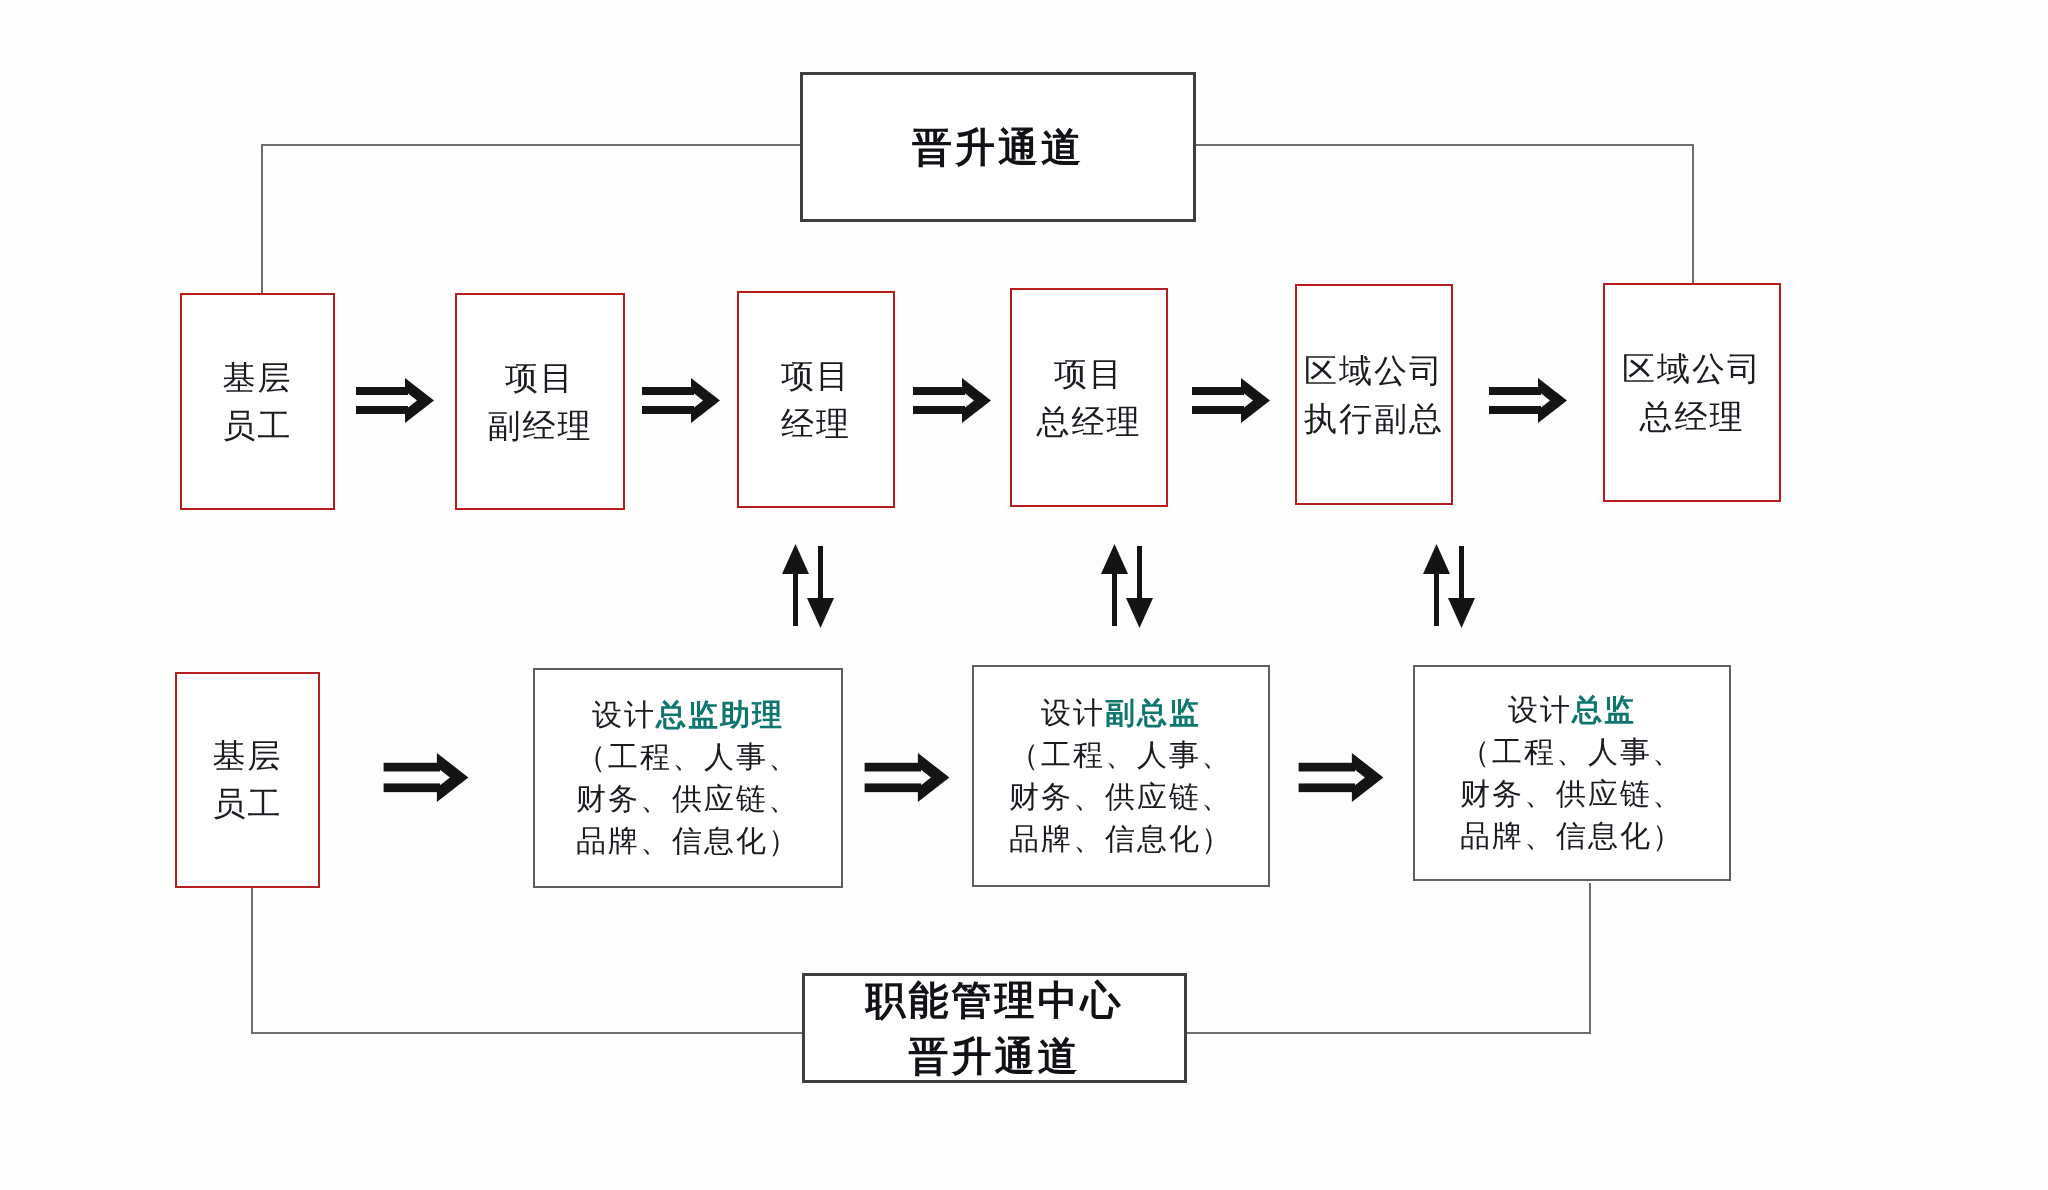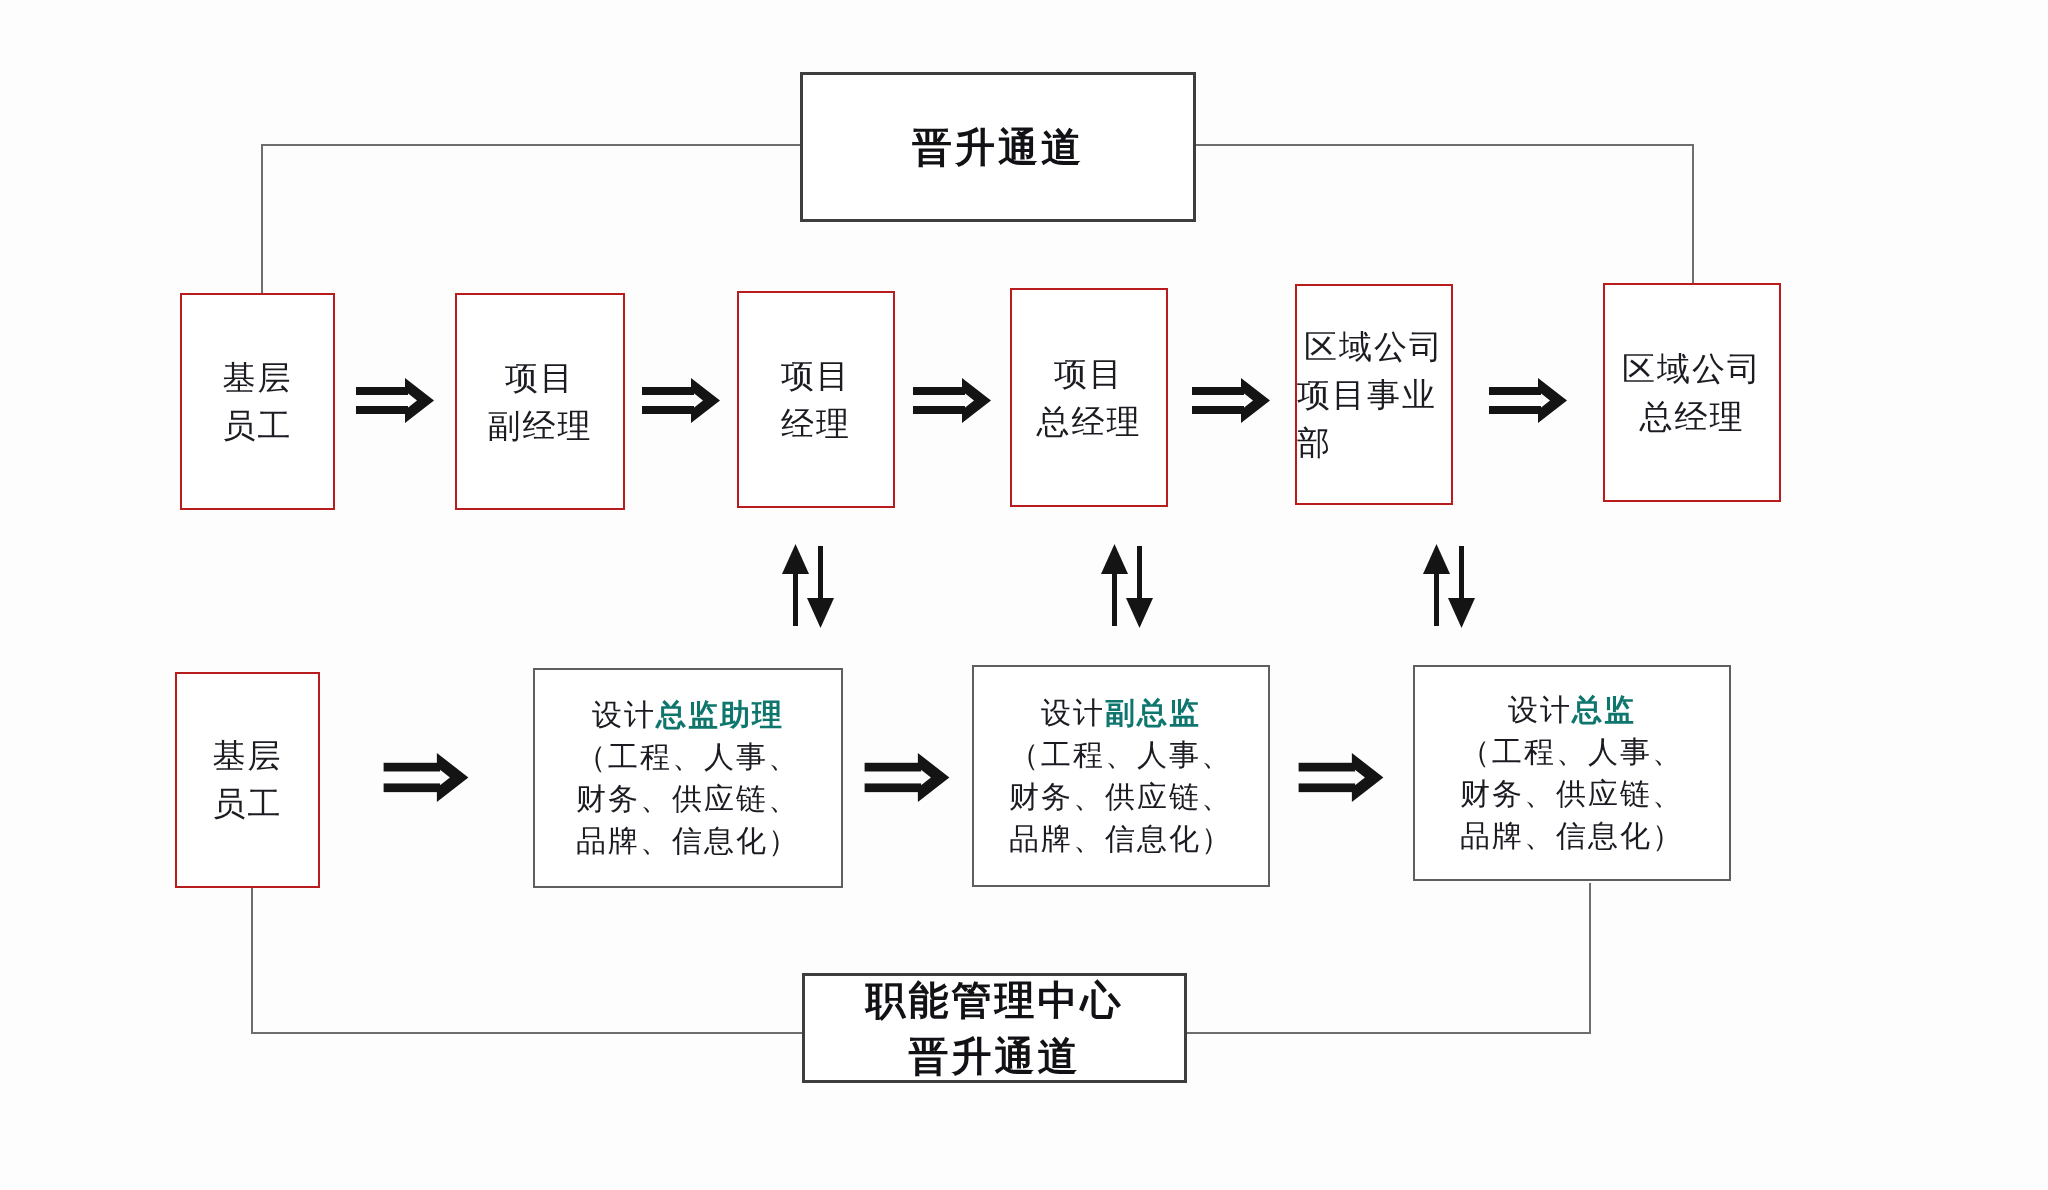--- a/index.html
+++ b/index.html
@@ -101,21 +101,21 @@
   <div class="role-box" style="left:737px; top:291px; width:158px; height:217px;">
     <span>项目</span>
     <span>经理</span>
   </div>
   <div class="role-box" style="left:1010px; top:288px; width:158px; height:219px;">
     <span>项目</span>
     <span>总经理</span>
   </div>
   <div class="role-box" style="left:1295px; top:284px; width:158px; height:221px;">
     <span>区域公司</span>
-    <span>项目事业部</span>
+    <span>执行副总</span>
   </div>
   <div class="role-box" style="left:1603px; top:283px; width:178px; height:219px;">
     <span>区域公司</span>
     <span>总经理</span>
   </div>
 
   <svg class="icon-svg" style="left:355px; top:378px;" width="80" height="46" viewBox="0 0 80 46">
     <rect x="1" y="9" width="52" height="8"></rect>
     <rect x="1" y="28" width="52" height="8"></rect>
     <polygon points="50,0 79,22.5 50,45 50,32 62,22.5 50,13"></polygon>

